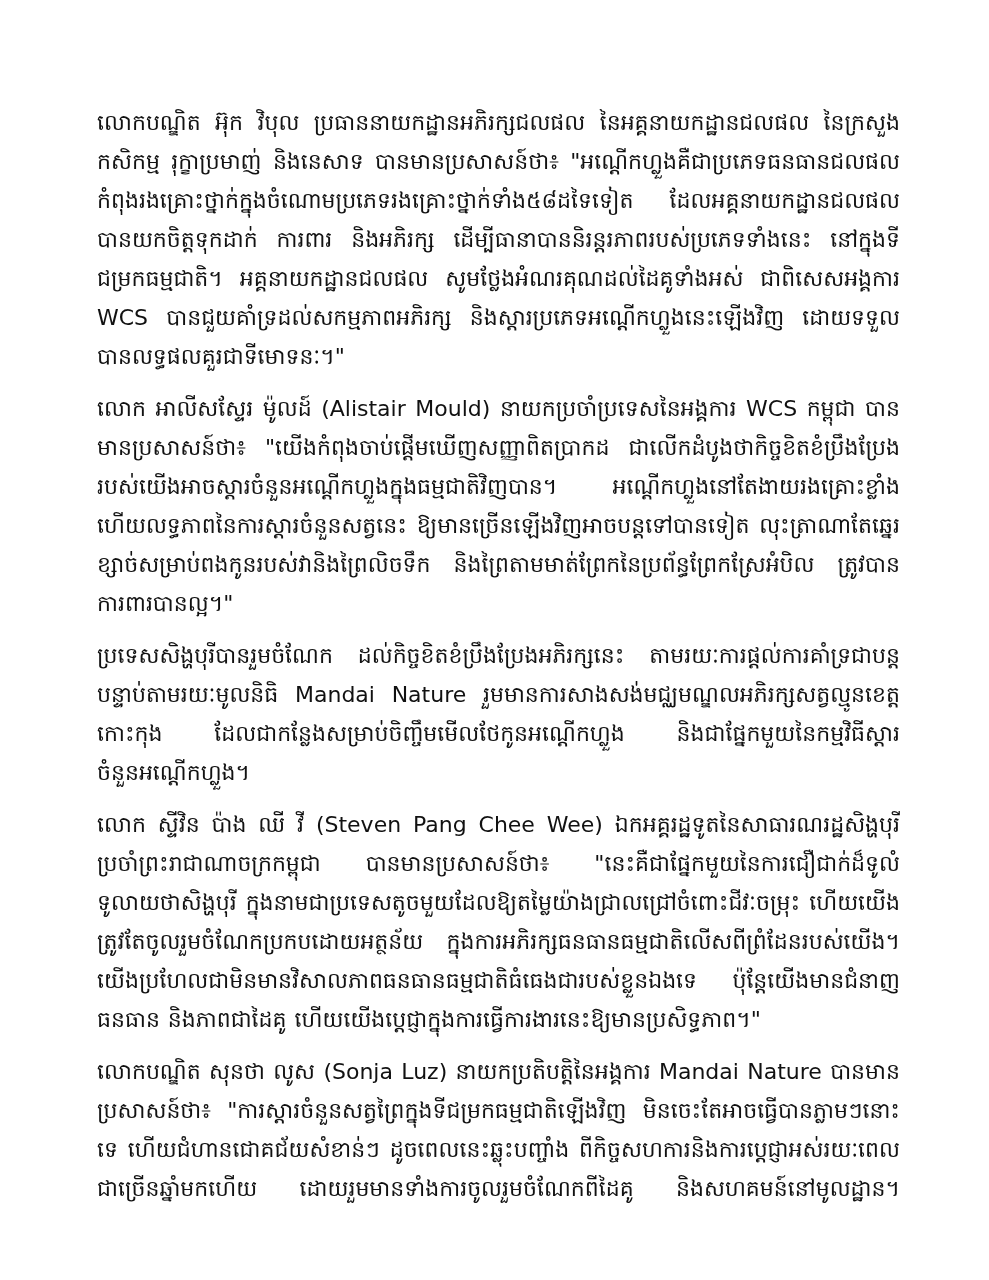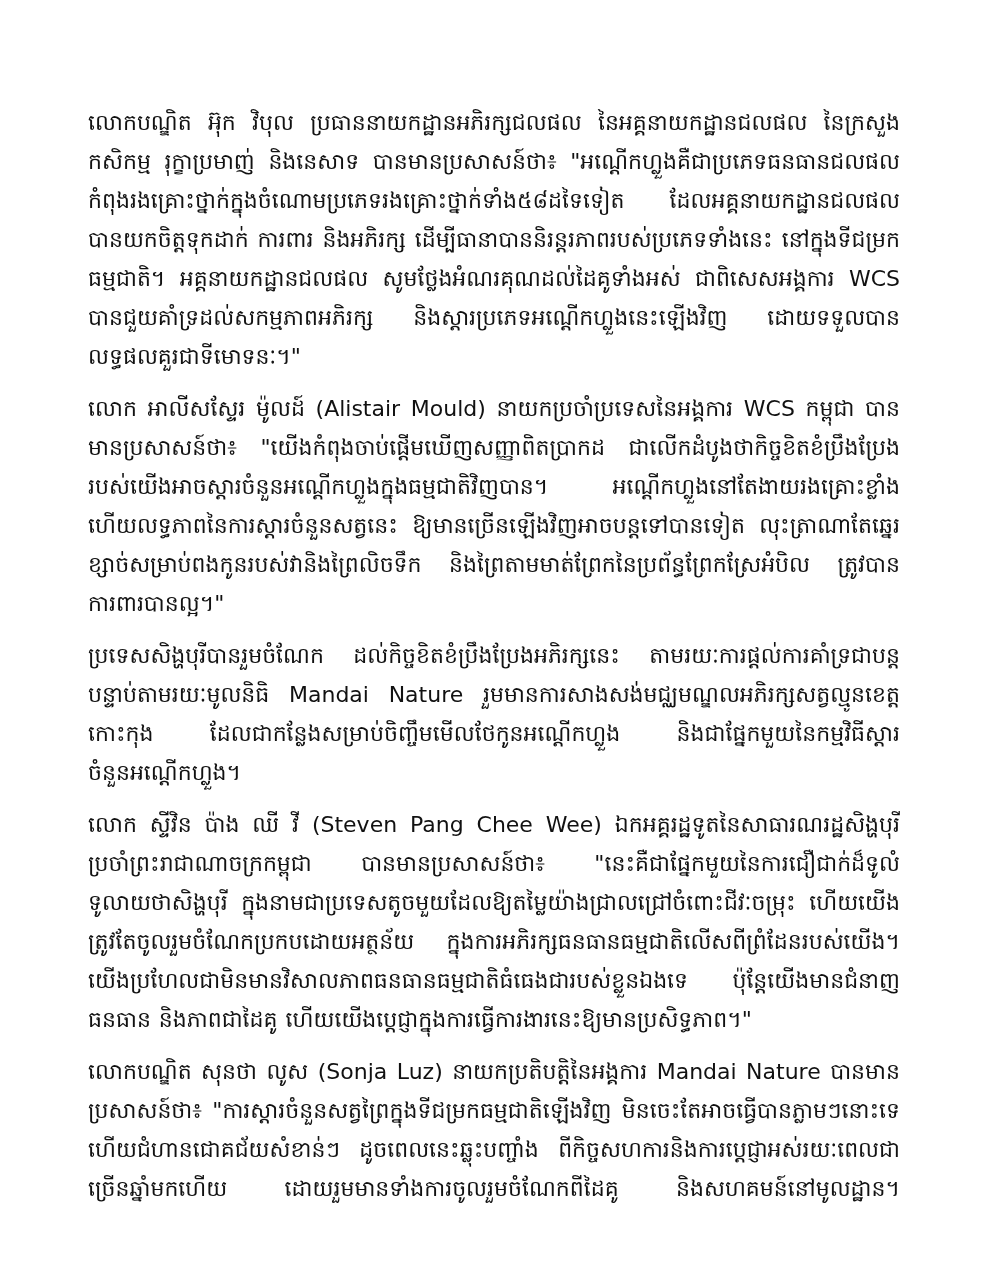--- a/index.html
+++ b/index.html
@@ -13,21 +13,21 @@
     height: 1280px;
     margin: 0 auto;
     background: #ffffff;
     overflow: hidden;
     box-sizing: border-box;
     padding: 103px 89px 0 88px;
     font-family: "DejaVu Sans", "Liberation Sans", sans-serif;
     color: #111111;
   }
   .doc-body p {
-    margin: 0 0 13px 0;
+    margin: 0 0 13px 9px;
     font-size: 22px;
     line-height: 39px;
     text-align: justify;
     text-justify: inter-word;
     word-spacing: 1px;
     color: #111111;
   }
   .doc-body p.justify-last {
     text-align-last: justify;
   }

